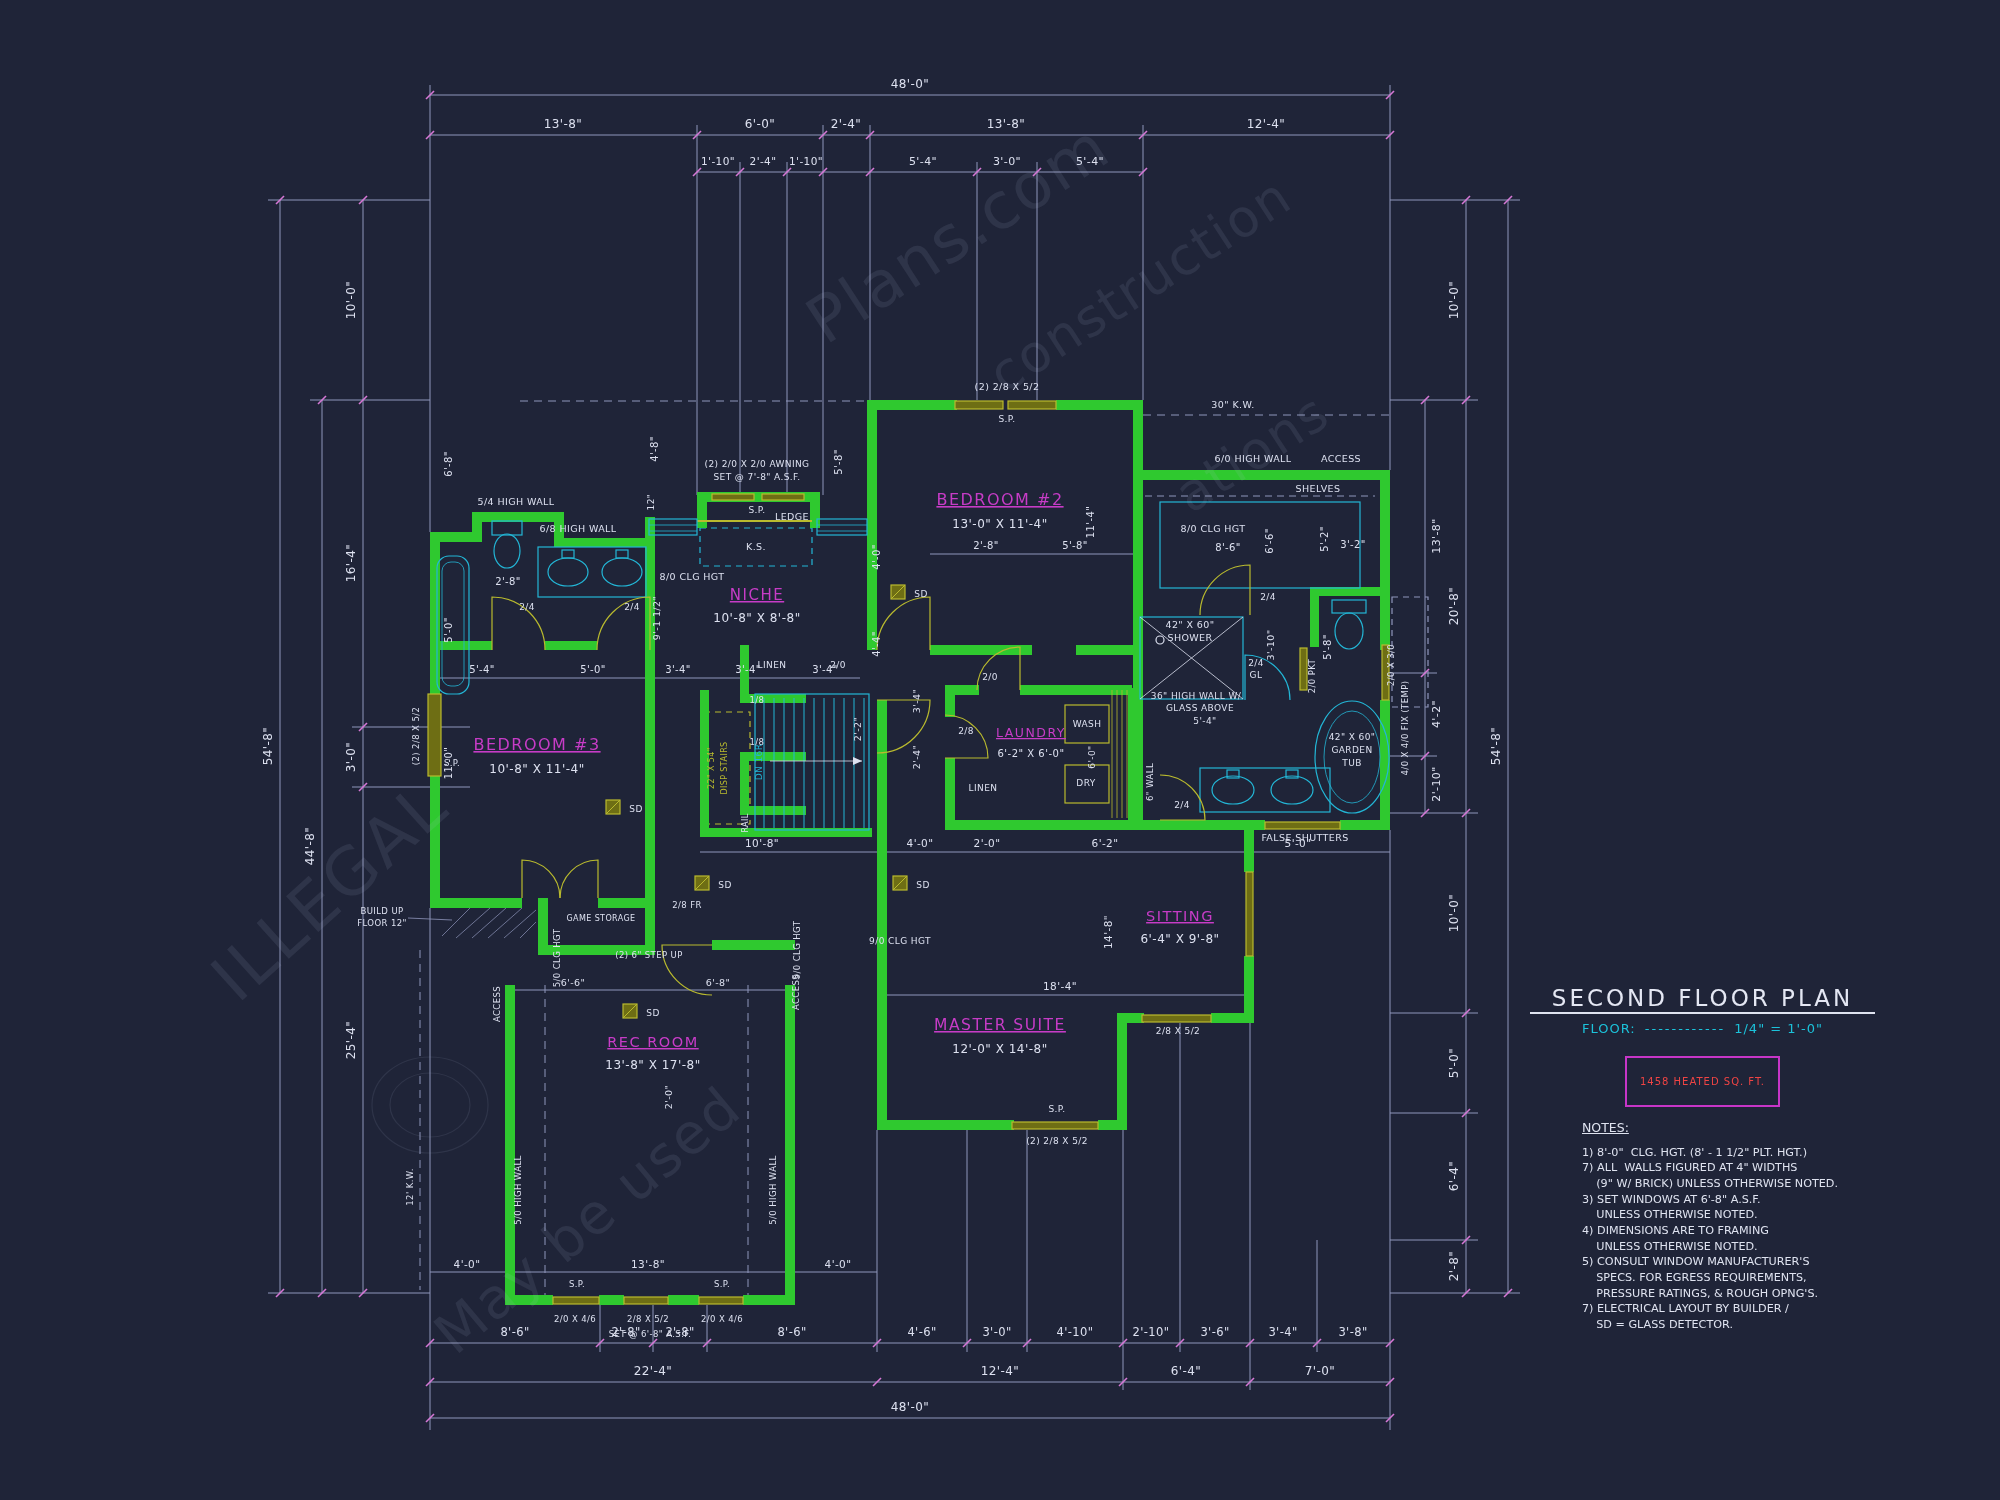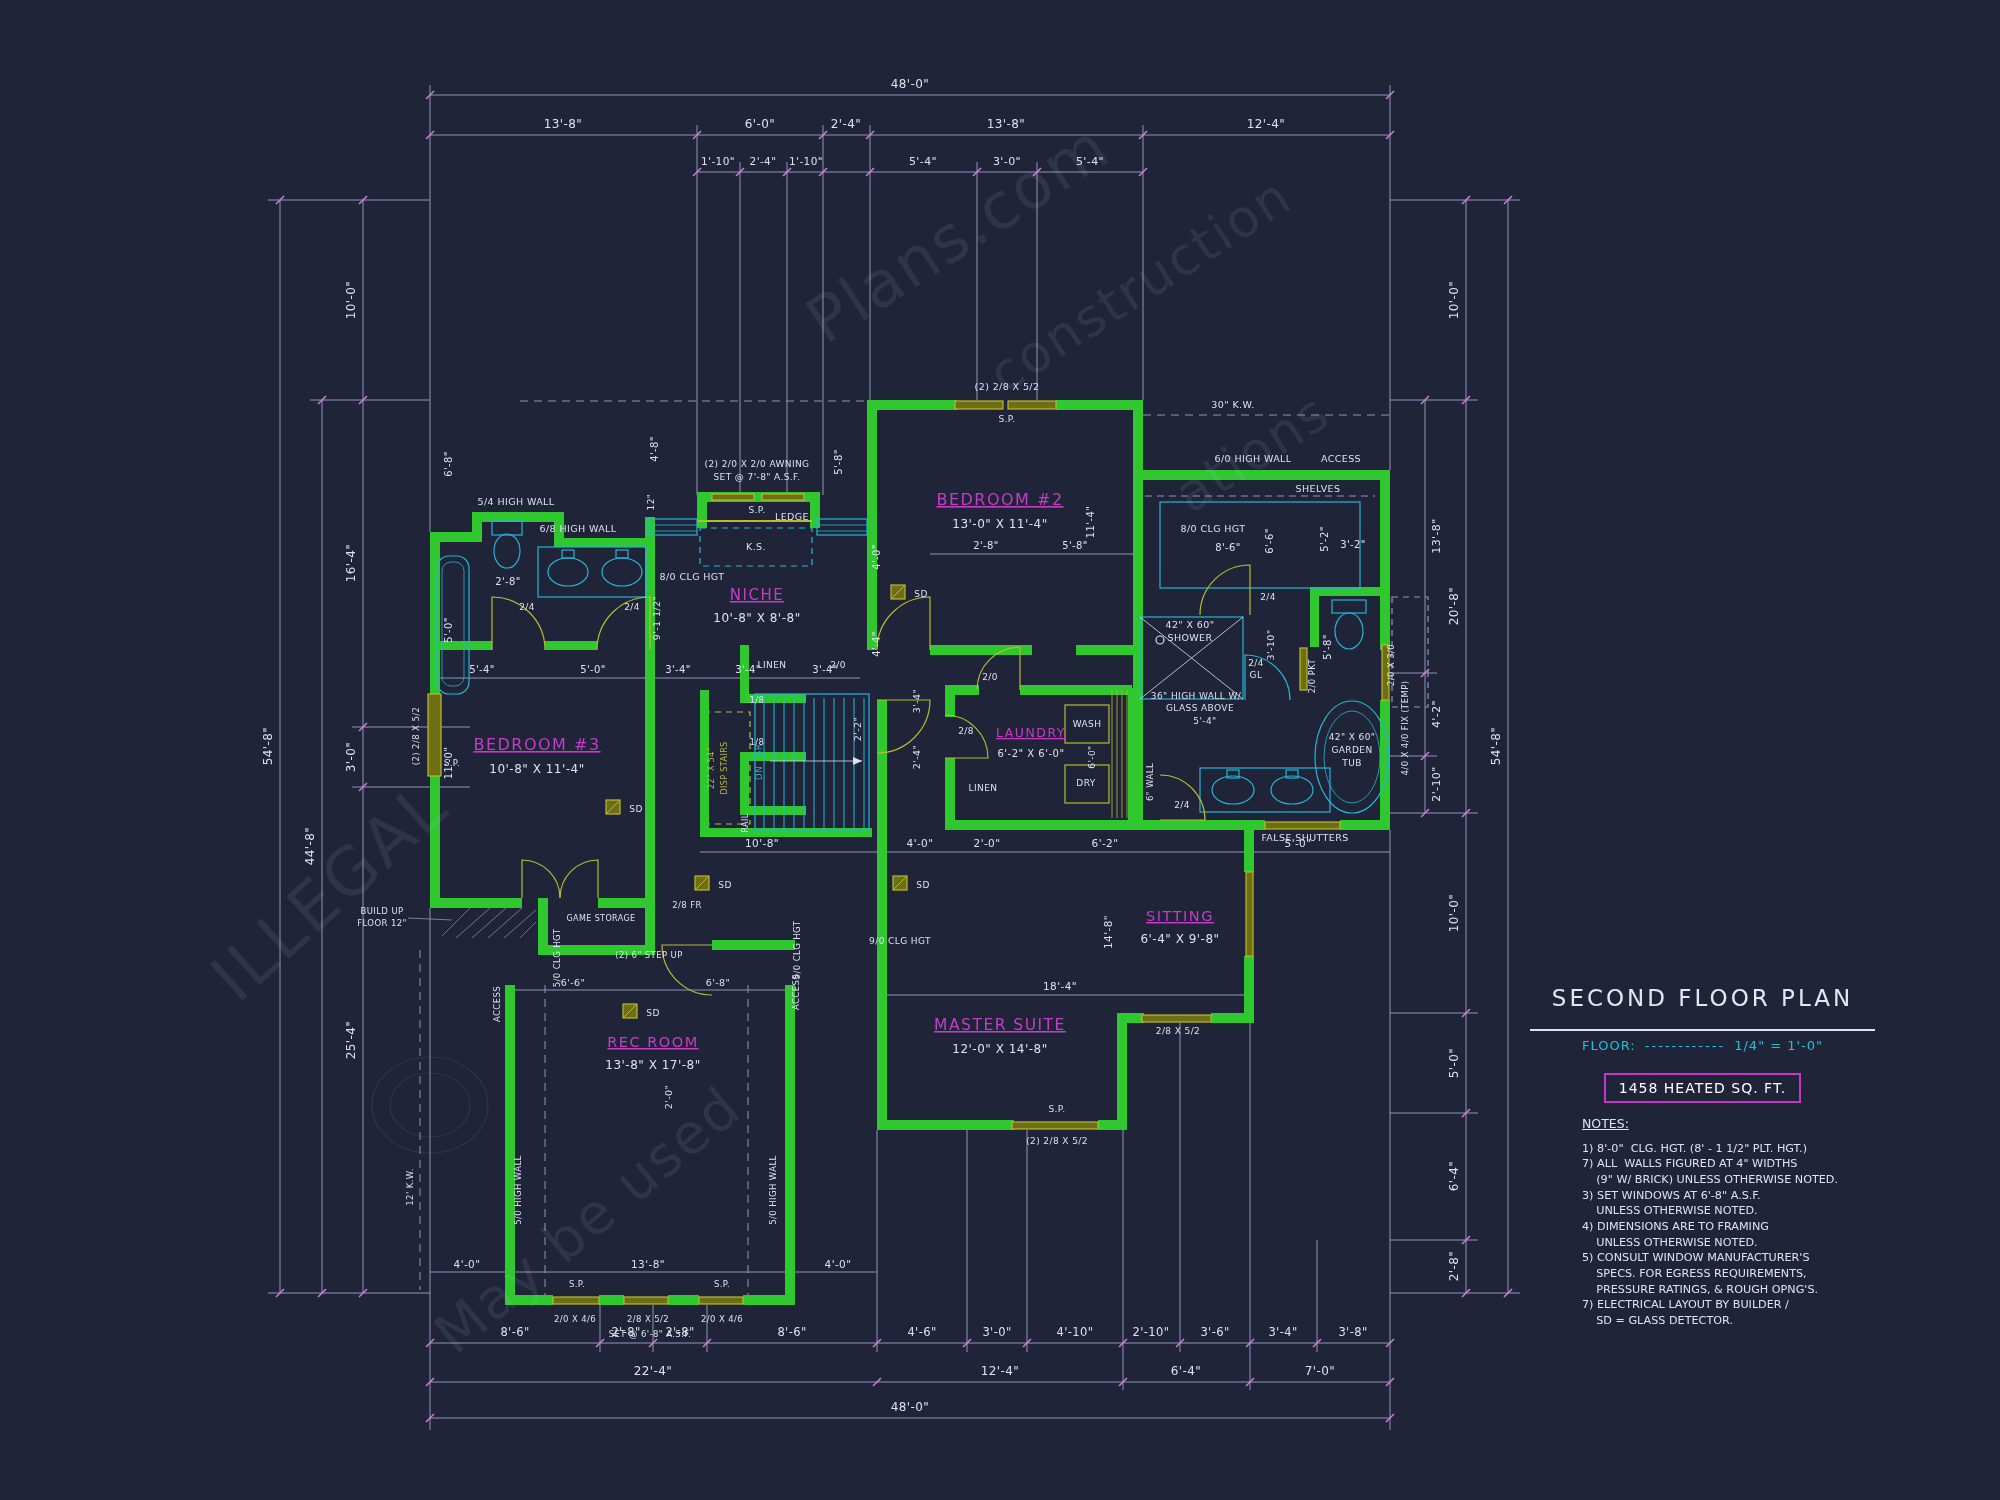--- a/index.html
+++ b/index.html
@@ -1,23 +1,23 @@
 <!DOCTYPE html>
 <html><head>
 <meta charset="utf-8">
 <style>
   html,body{margin:0;padding:0;background:#1f2438;}
   .canvas{position:relative;width:2000px;height:1500px;background:#1f2438;overflow:hidden;font-family:"DejaVu Sans",sans-serif;}
   #plan-svg{position:absolute;left:0;top:0;width:2000px;height:1500px;}
   #plan-svg text{font-family:"DejaVu Sans",sans-serif;}
   .titleblock{position:absolute;left:1530px;top:985px;width:345px;color:#e4e7f3;}
-  .tb-title{font-size:23px;letter-spacing:3px;text-align:center;border-bottom:2px solid #dfe3f0;padding-bottom:18px;color:#e4e7f3;}
+  .tb-title{font-size:23px;letter-spacing:3px;text-align:center;border-bottom:2px solid #dfe3f0;padding-bottom:1px;color:#e4e7f3;}
   .tb-scale{margin-top:7px;text-align:center;color:#1cc2da;font-size:13px;letter-spacing:1px;}
   .tb-scale .dashes{letter-spacing:2px;margin:0 4px;}
-  .tb-heated{margin:20px auto 0;width:-moz-fit-content;width:fit-content;border:2px solid #c735c7;padding:5px 13px;font-size:14px;letter-spacing:1px;color:#ffffff;}
+  .tb-heated{margin:20px auto 0;width:-moz-fit-content;width:fit-content;border:2px solid #c735c7;padding:18px 13px;font-size:10px;letter-spacing:1px;color:#ef4444;}
   .tb-notes{margin-top:12px;padding-left:52px;font-size:11.2px;line-height:1.4;color:#dfe3f0;}
   .notes-title{text-decoration:underline;font-size:12.5px;margin-bottom:8px;}
   .tb-notes .nline{white-space:pre;}
 </style>
 </head>
 <body>
 
 <div class="canvas">
   <svg id="plan-svg" viewBox="0 0 2000 1500">
       <line x1="430" y1="95" x2="1390" y2="95" stroke="#8f96bb" stroke-width="1"></line>

